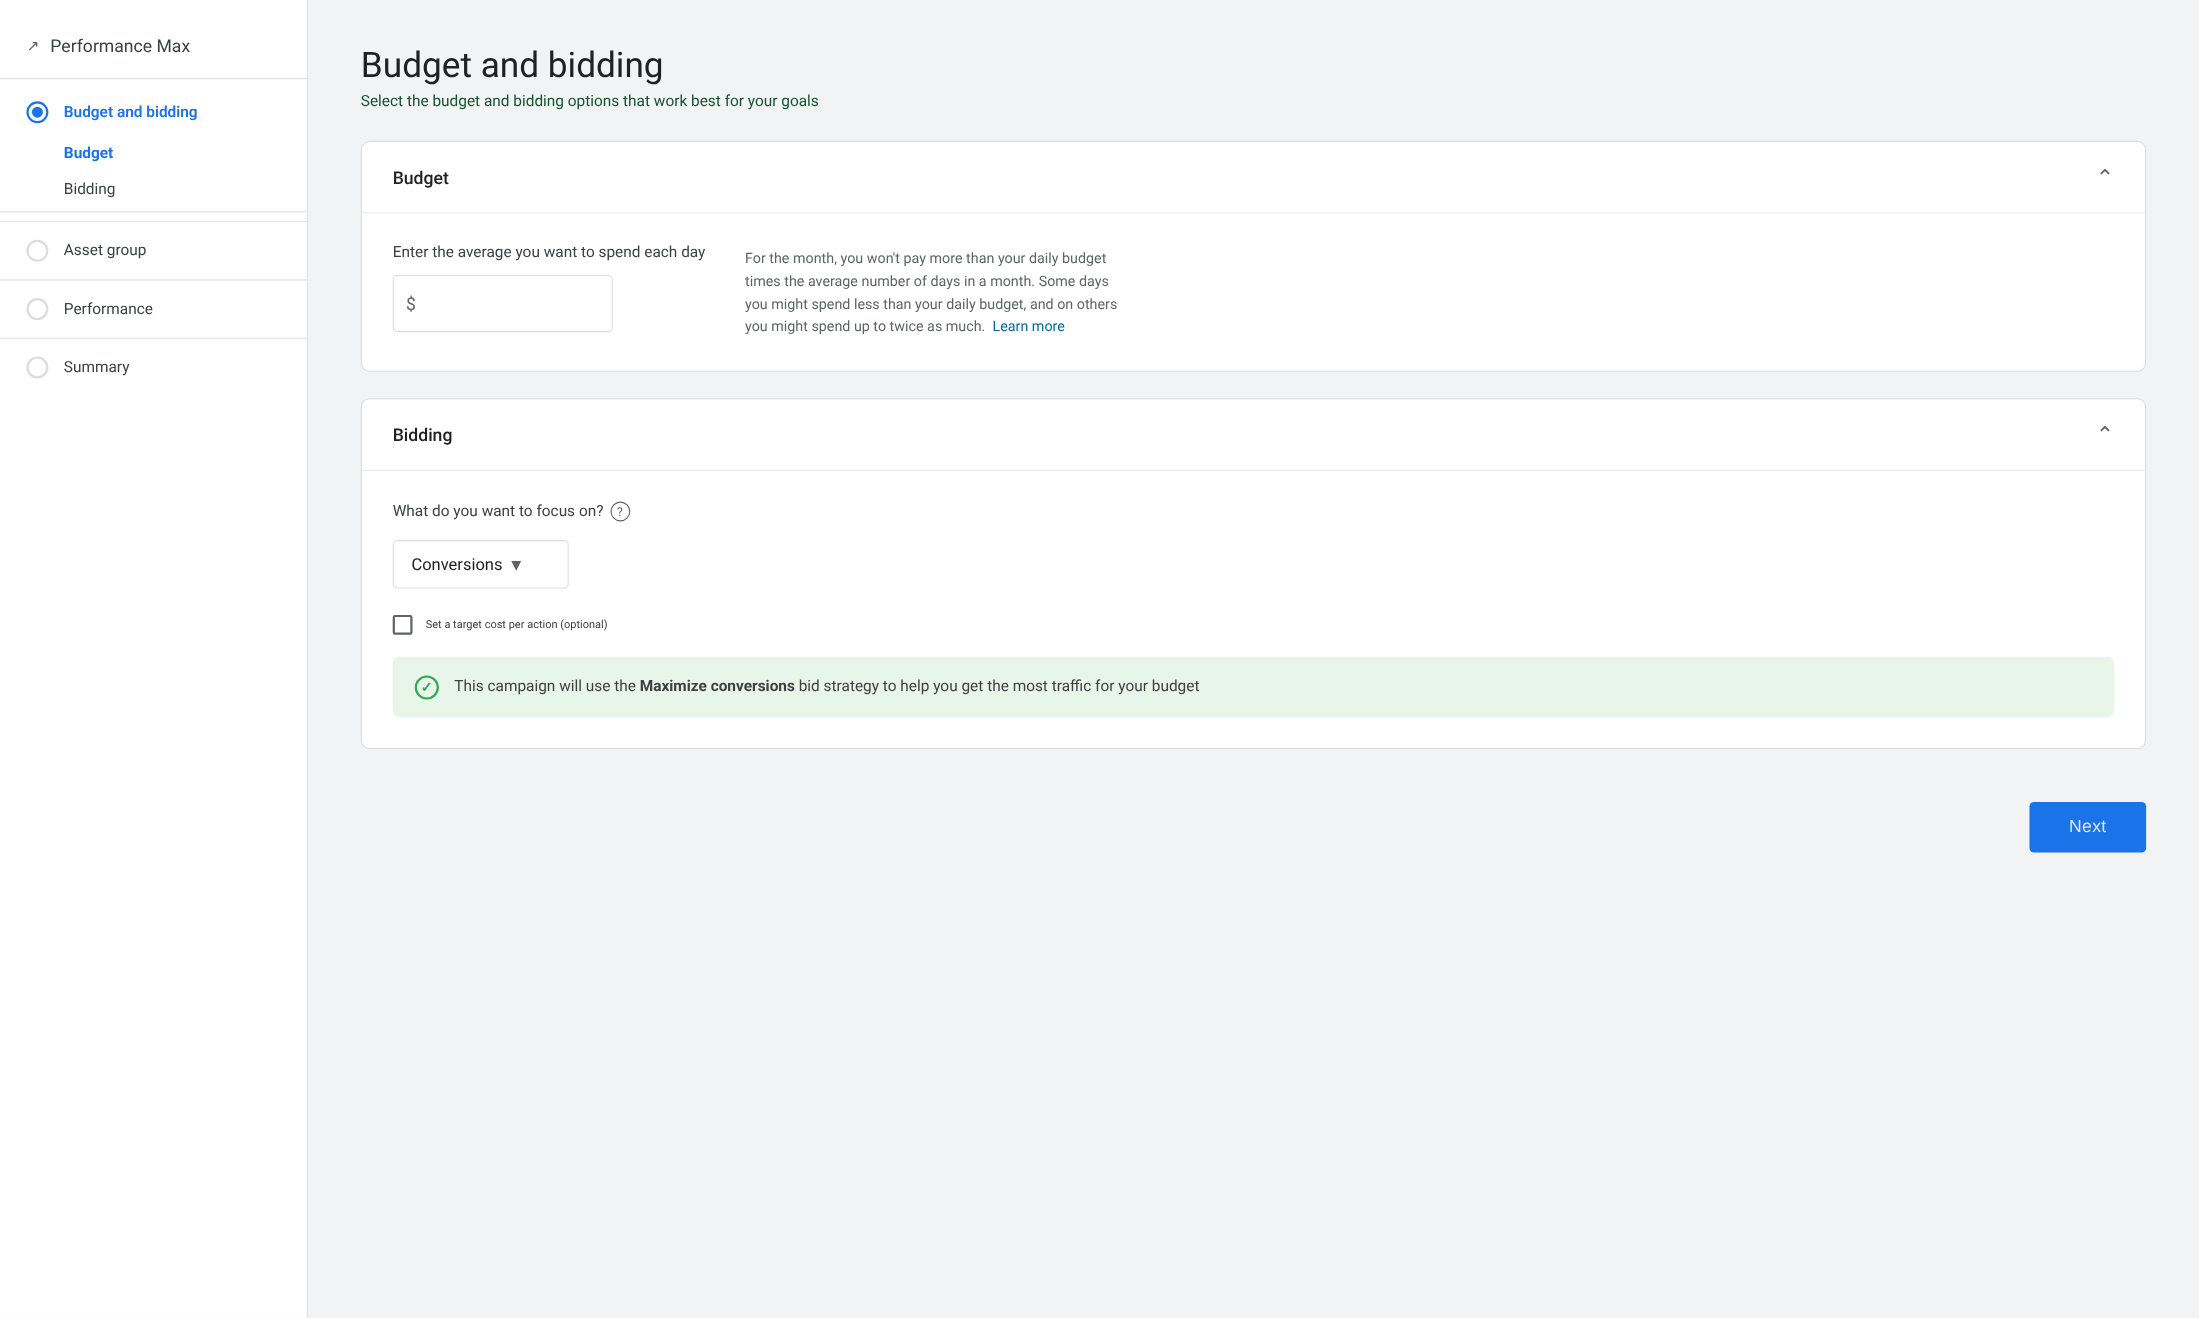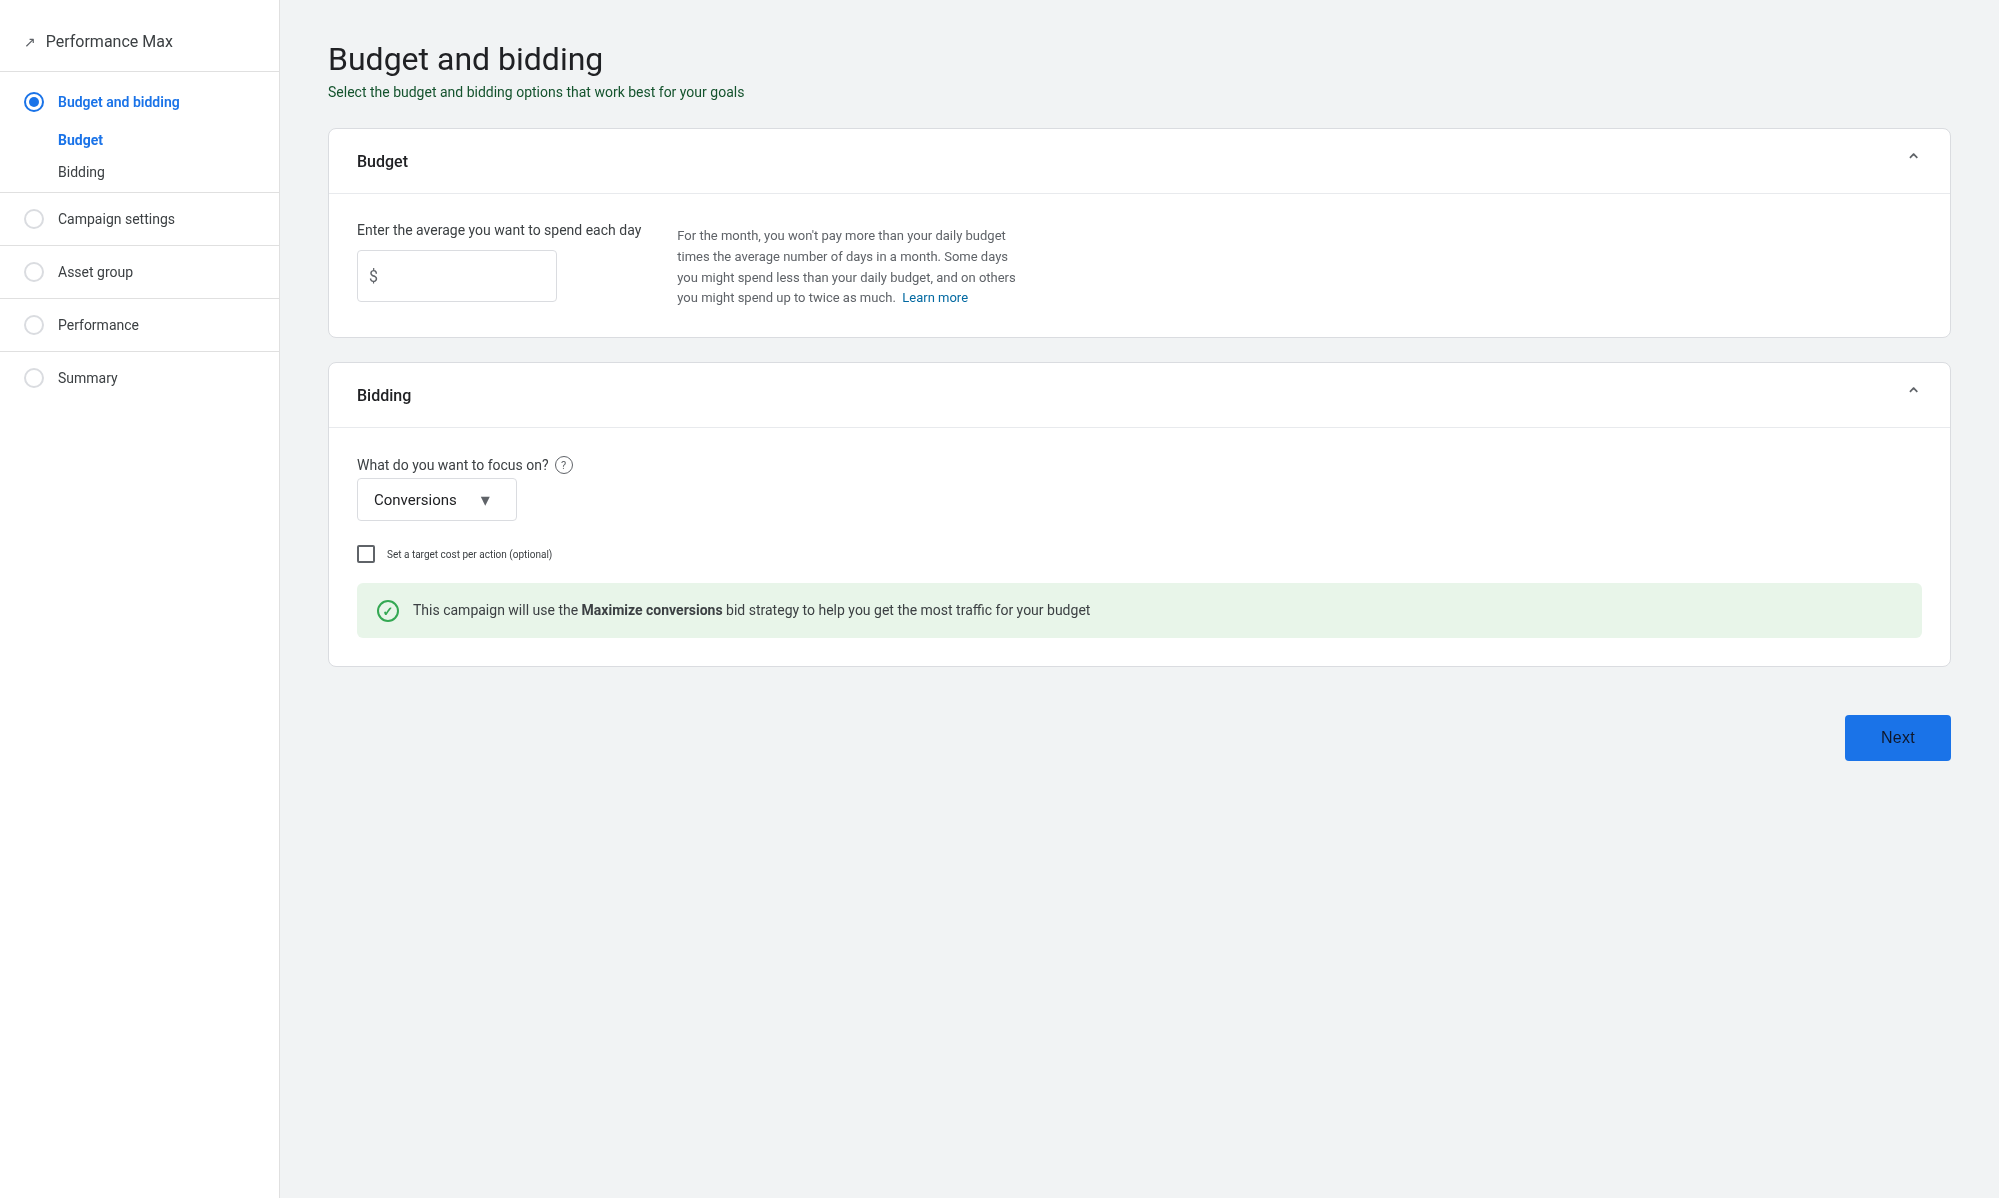--- a/index.html
+++ b/index.html
@@ -228,29 +228,30 @@
       justify-content: center;
       font-size: 11px;
       color: #5f6368;
       cursor: pointer;
       flex-shrink: 0;
     }
 
     .conversions-dropdown {
       display: inline-flex;
       align-items: center;
-      gap: 24px;
+      gap: 8px;
       border: 1px solid #dadce0;
       border-radius: 4px;
       padding: 10px 16px;
       font-size: 15px;
       color: #202124;
       cursor: pointer;
       background: #fff;
       min-width: 160px;
+      margin-top: 13px;
     }
 
     .dropdown-arrow {
       font-size: 18px;
       color: #5f6368;
     }
 
     .checkbox-row {
       display: flex;
       align-items: center;
@@ -312,21 +313,21 @@
 
     
     .footer {
       display: flex;
       justify-content: flex-end;
       padding: 24px 0 8px 0;
     }
 
     .next-button {
       background: #1a73e8;
-      color: #0f172a;
+      color: #e5e5e5;
       border: none;
       border-radius: 4px;
       padding: 14px 36px;
       font-size: 16px;
       font-weight: 500;
       cursor: pointer;
       letter-spacing: 0.3px;
     }
 
     .trend-icon {
@@ -351,24 +352,20 @@
   <div class="sidebar-sub-item active">
     <span>Budget</span>
   </div>
 
   <div class="sidebar-sub-item">
     <span>Bidding</span>
   </div>
 
   <div class="sidebar-divider"></div>
 
-  <div class="sidebar-nav-item">
-    <div class="circle"></div>
-    <span>Campaign settings</span>
-  </div>
 
   <div class="sidebar-divider"></div>
 
   <div class="sidebar-nav-item">
     <div class="circle"></div>
     <span>Asset group</span>
   </div>
 
   <div class="sidebar-divider"></div>
 

